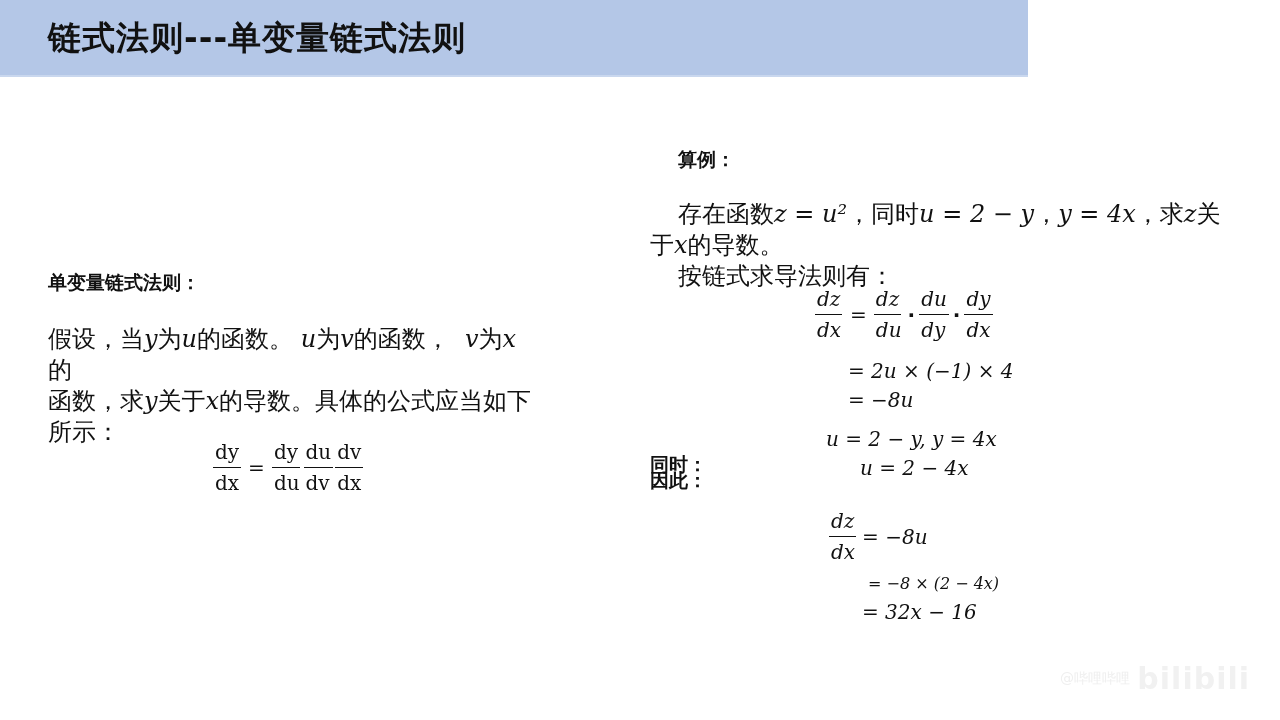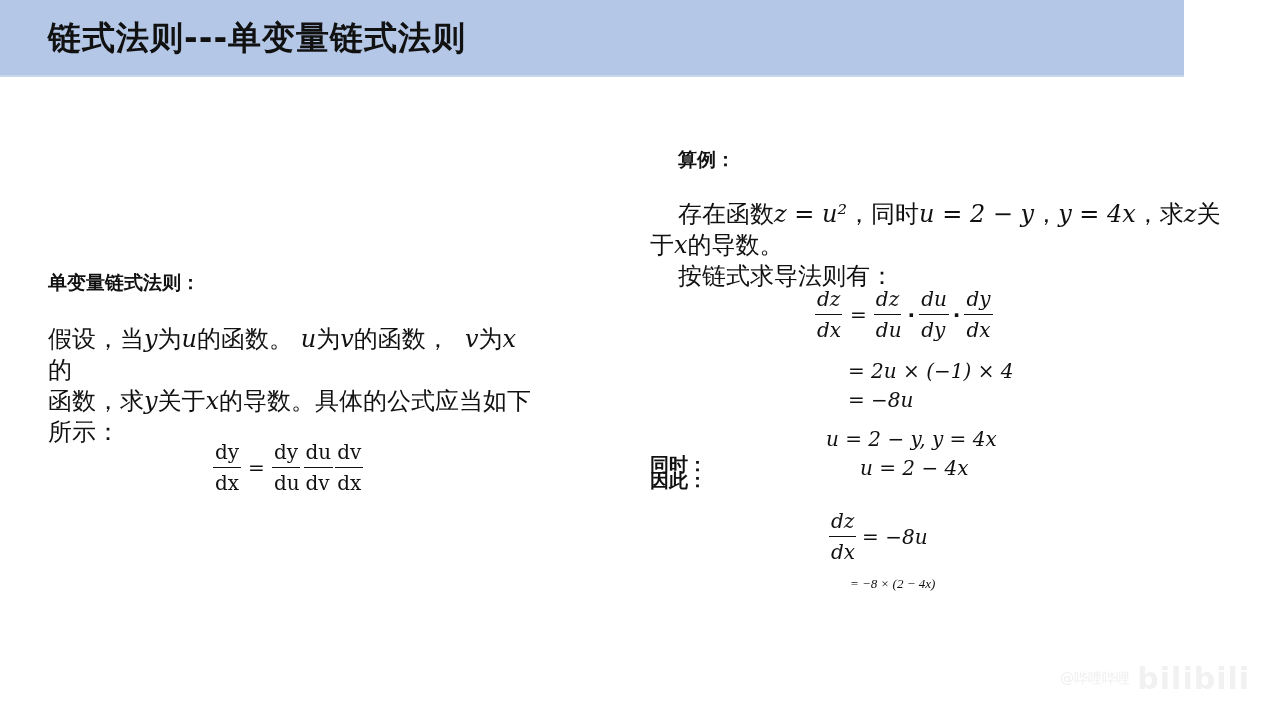--- a/index.html
+++ b/index.html
@@ -3,21 +3,21 @@
   <meta charset="utf-8">
   <style>
     html, body { margin: 0; padding: 0; }
     body {
       width: 1280px; height: 720px; overflow: hidden; position: relative;
       background: #ffffff;
       font-family: "DejaVu Sans", "Liberation Sans", sans-serif;
       color: #111;
     }
     .header {
-      position: absolute; left: 0; top: 0; width: 1184px; height: 75px;
+      position: absolute; left: 0; top: 0; width: 1028px; height: 75px;
       background: #b4c7e7;
       border-bottom: 2px solid #c9d7ee;
     }
     .header-title {
       position: absolute; left: 48px; top: 16px;
       font-size: 33px; font-weight: bold; letter-spacing: 1px;
       color: #111;
     }
     .abs { position: absolute; }
     .heading { font-size: 19px; font-weight: bold; }
@@ -129,17 +129,18 @@
 <div class="abs heading" style="left:650px; top:468px;">因此：</div>
 
 <div class="abs" style="left:828px; top:506px;">
   <div class="eqline">
     <span class="frac math">
       <span class="num">dz</span>
       <span class="den">dx</span>
     </span>
     <span class="math" style="margin-left:4px;">= −8u</span>
   </div>
-  <div class="math" style="font-size:13px; margin-left:22px; line-height:29px; margin-top:2px;font-family:Liberation Serif, serif;">= −8 × (2 − 4x)</div>
+  <div class="math" style="font-size:16px; margin-left:40px; line-height:29px; margin-top:2px;">= −8 × (2 − 4x)</div>
+  <div class="math" style="font-size:20px; margin-left:34px; line-height:29px;">= 32x − 16</div>
 </div>
 
 <div class="watermark-small">@哔哩哔哩</div>
 <div class="watermark">bilibili</div>
 
 </body></html>

